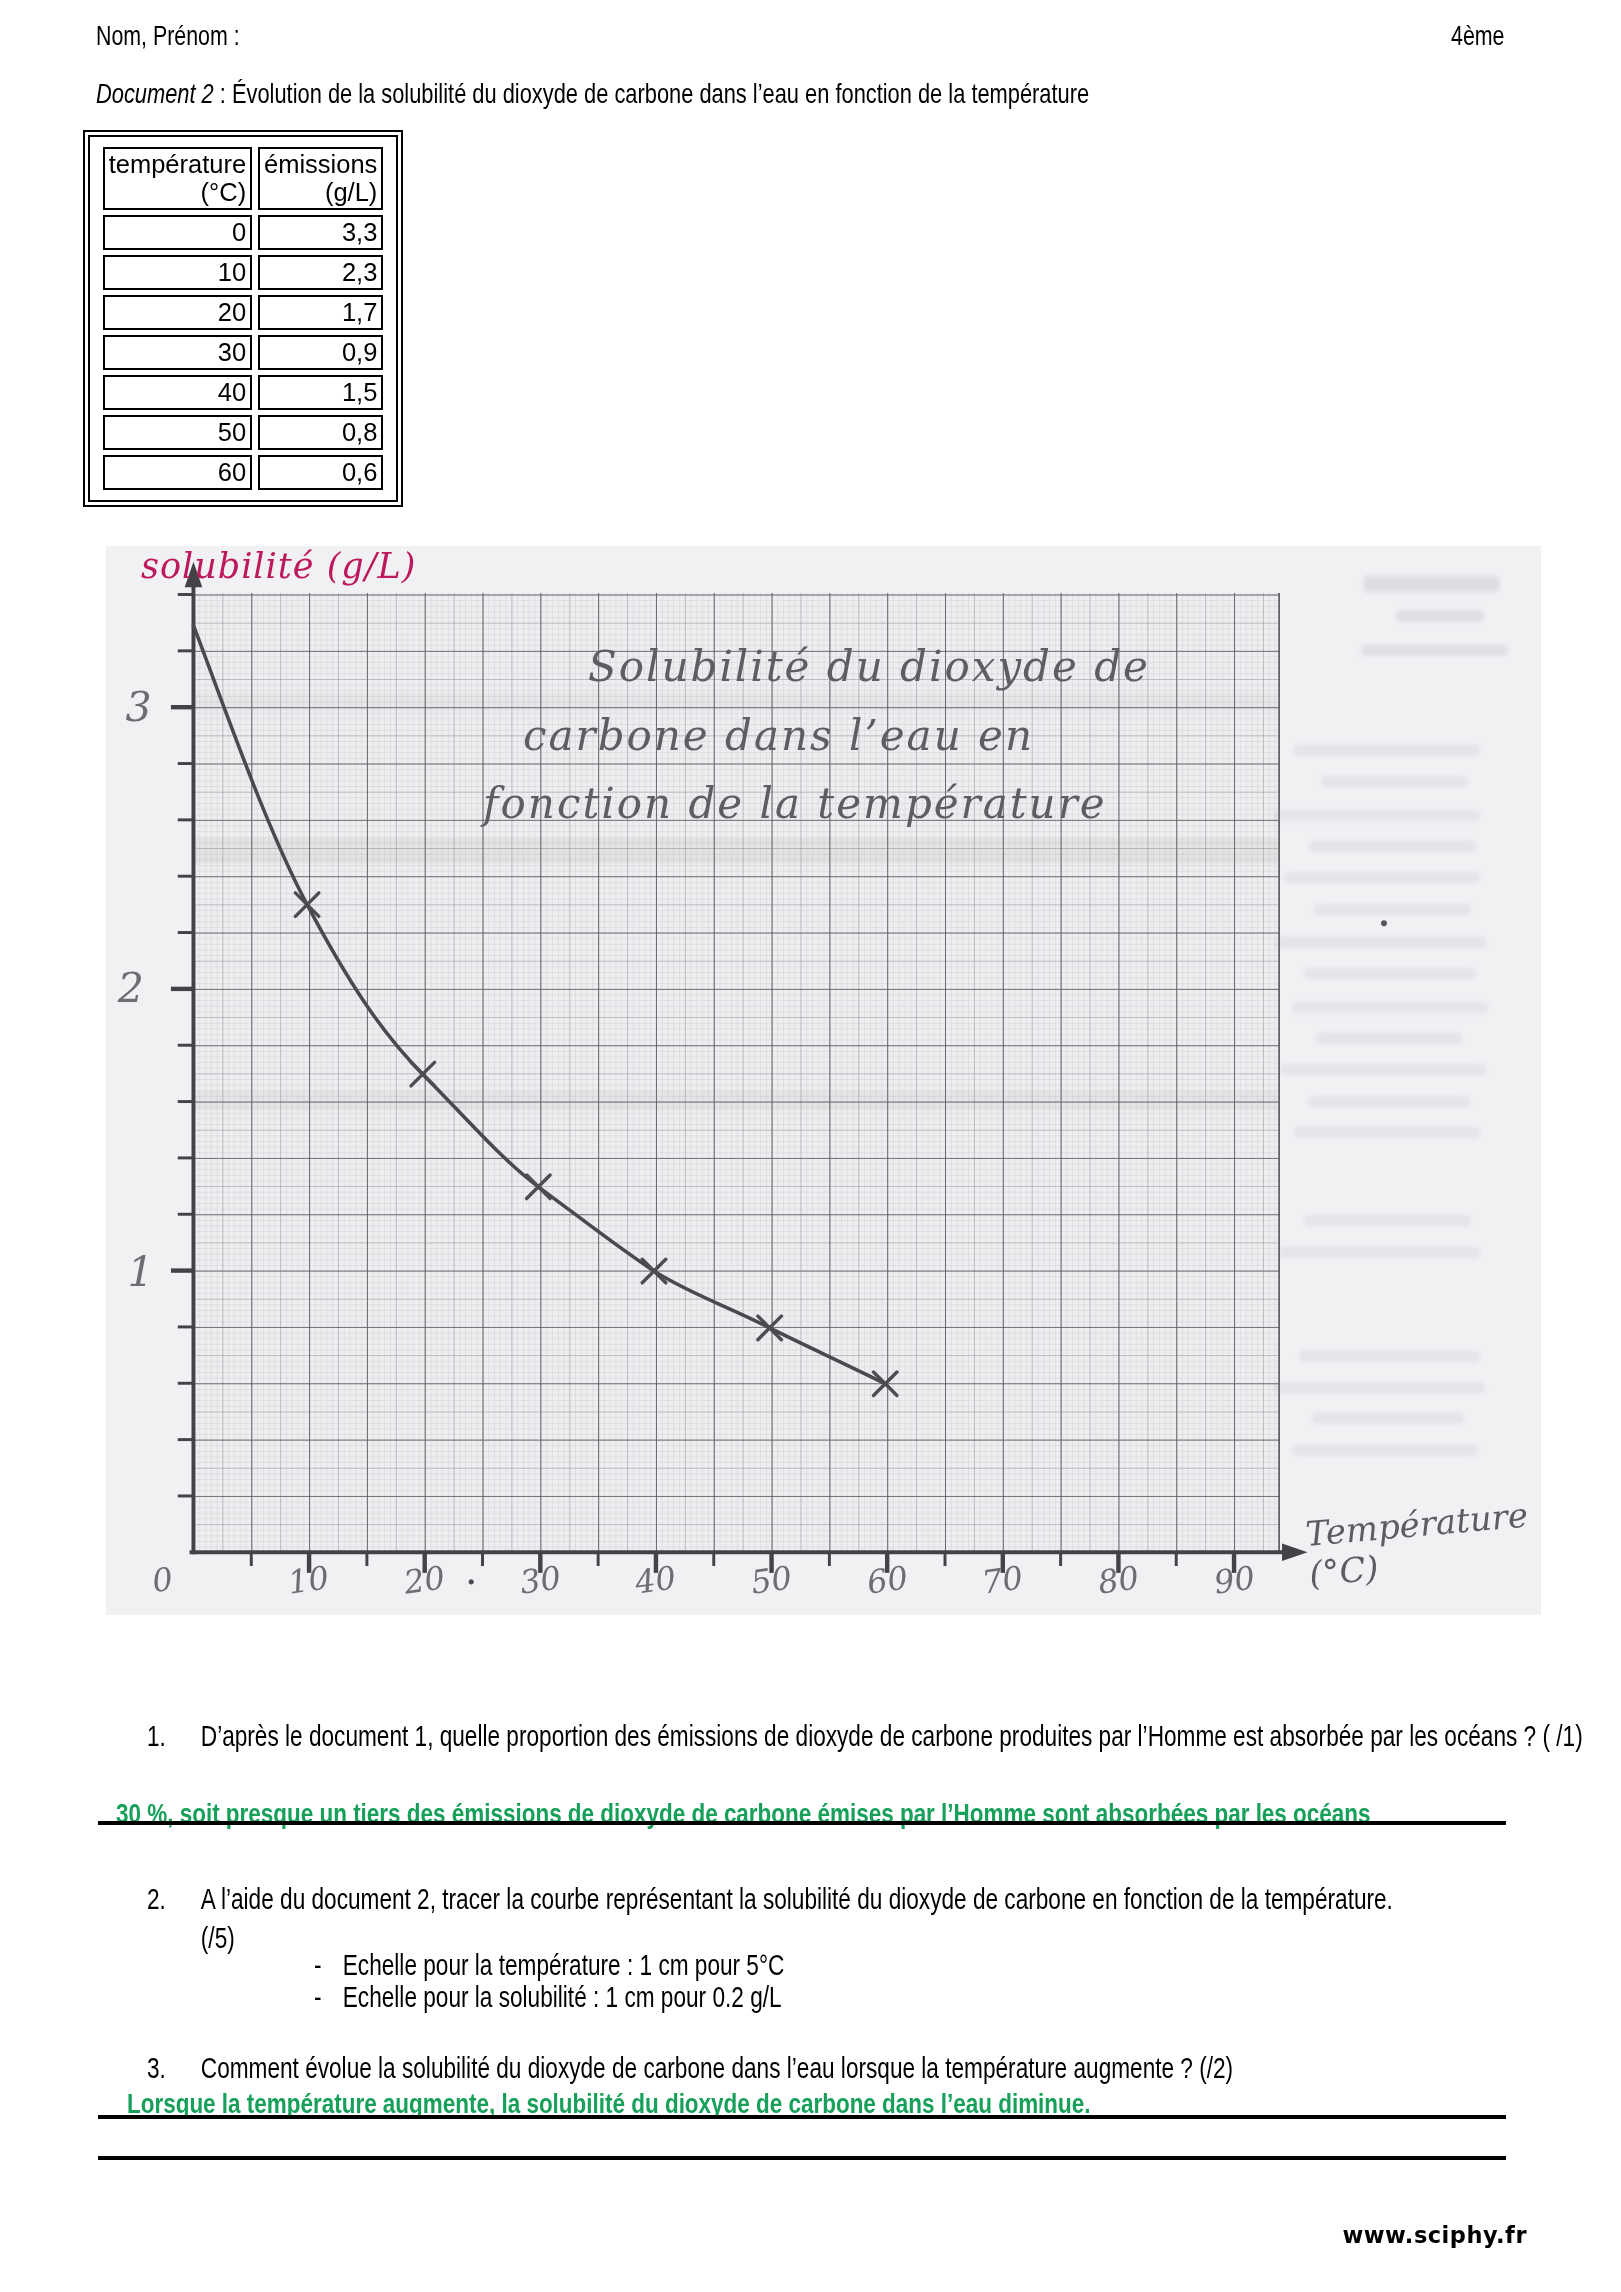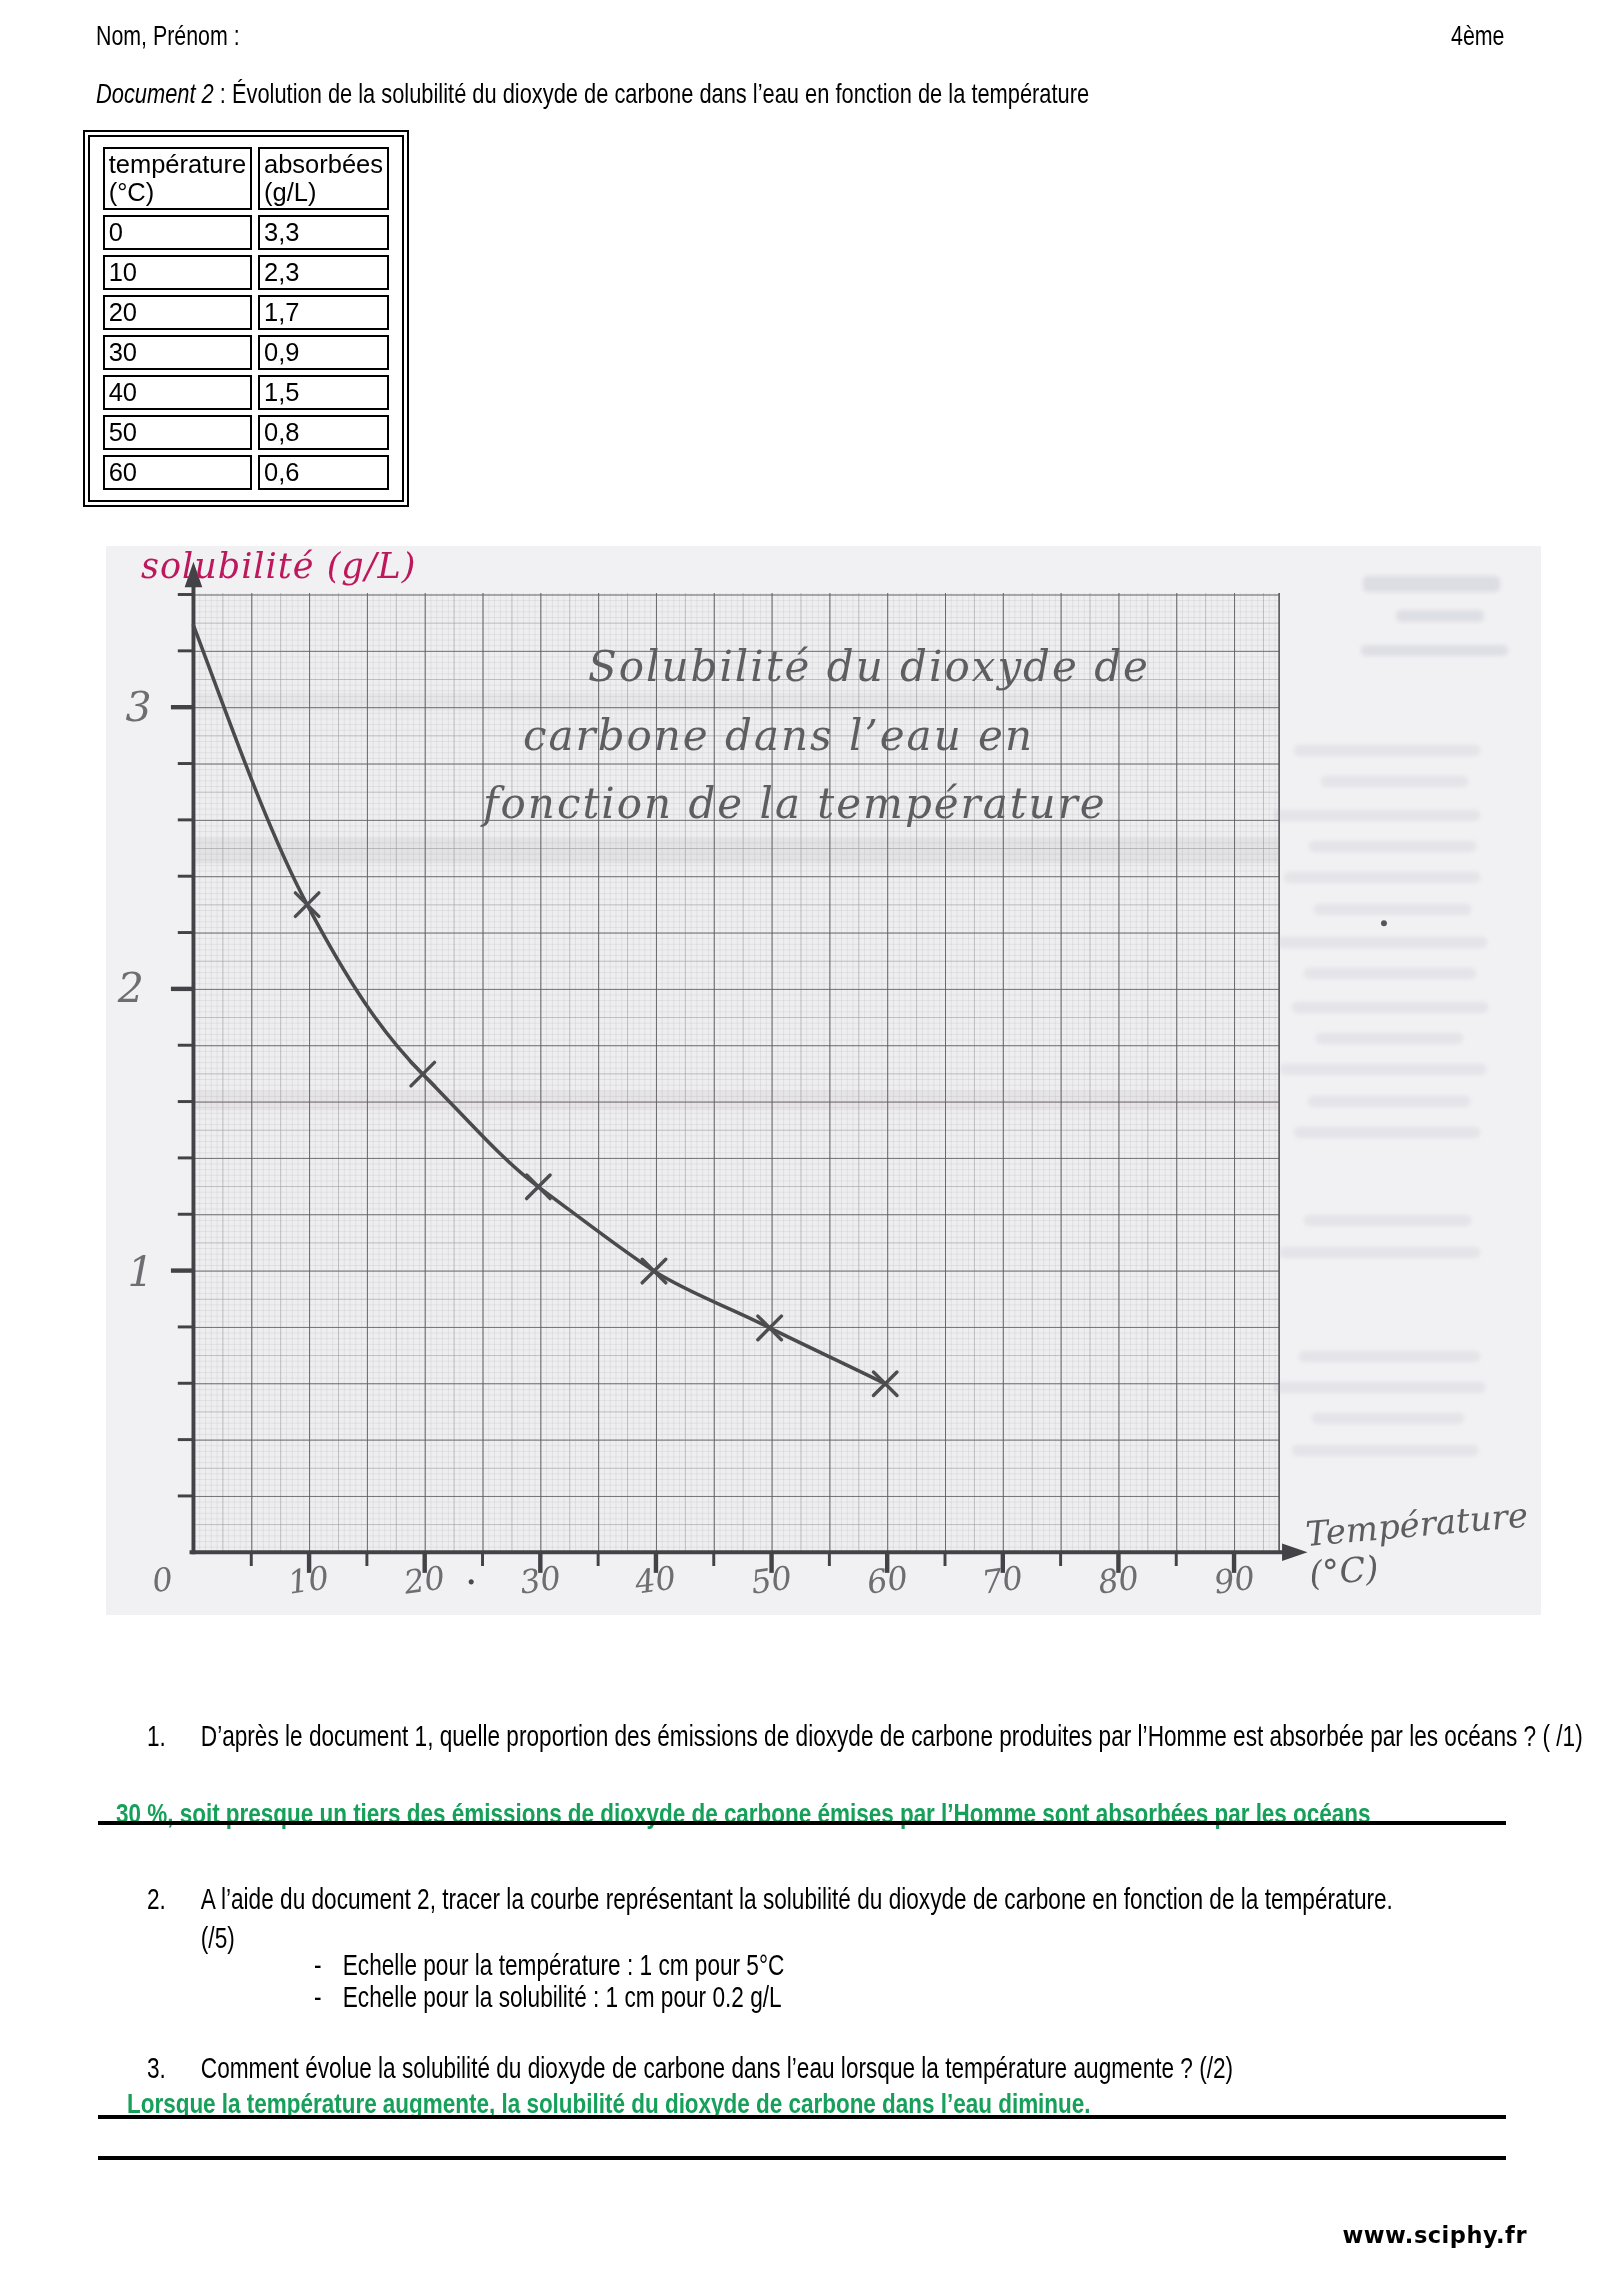--- a/index.html
+++ b/index.html
@@ -7,21 +7,21 @@
         font-family:"Liberation Sans",sans-serif;color:#000;}
   .abs{position:absolute;}
   .narrow{transform:scaleX(0.78);transform-origin:0 0;white-space:nowrap;}
   .hdr{font-size:27.4px;}
   .ital{font-style:italic;}
   .doc-title{font-size:28px;}
   
   .tbl-outer{position:absolute;left:83px;top:130px;border:2px solid #000;padding:2.9px;background:#fff;}
   .tbl-inner{border:2.9px solid #000;padding:4.9px 6.9px;}
   table.vals{border-collapse:separate;border-spacing:6.9px 5.9px;}
-  table.vals td{border:2.9px solid #000;text-align:left;font-size:25.5px;padding:1px 3.9px;}
+  table.vals td{border:2.9px solid #000;text-align:right;font-size:25.5px;padding:1px 3.9px;}
   td.c1{width:125px;} td.c2{width:101px;}
   td.hd{font-size:24.5px;line-height:1.12;padding:3.9px 2px;}
   
   .scan{position:absolute;left:106px;top:546px;width:1435px;height:1069px;background:#f1f0f3;}
   .hand{font-family:"DejaVu Serif",serif;font-style:italic;color:#be185d;}
   .ylab{left:35px;top:0px;font-size:35px;letter-spacing:1px;}
   .xlab{left:1198px;top:968px;font-size:34px;color:#5d5c61;transform:rotate(-5deg);transform-origin:0 0;}
   .gtitle{font-size:42px;color:#5e5d62;letter-spacing:2px;}
   .ynum{font-size:41px;color:#6e6d72;}
   .xnum{top:1015px;width:59px;text-align:center;font-family:"DejaVu Serif",serif;font-style:italic;
@@ -52,21 +52,21 @@
   <div class="abs narrow doc-title" style="left:96px;top:78px;">
     <span class="ital">Document 2</span><span> : </span><span>Évolution de la solubilité du dioxyde de carbone dans l’eau en fonction de la température</span>
   </div>
 
   <div class="tbl-outer">
     <div class="tbl-inner">
       <table class="vals">
         <tbody>
             <tr>
           <td class="c1 hd"><span>température</span><br><span>(°C)</span></td>
-          <td class="c2 hd"><span>absorbées</span><br><span>(g/L)</span></td>
+          <td class="c2 hd"><span>émissions</span><br><span>(g/L)</span></td>
         </tr>
         <tr>
               <td class="c1">0</td>
               <td class="c2">3,3</td>
             </tr>
         <tr>
               <td class="c1">10</td>
               <td class="c2">2,3</td>
             </tr>
         <tr>

